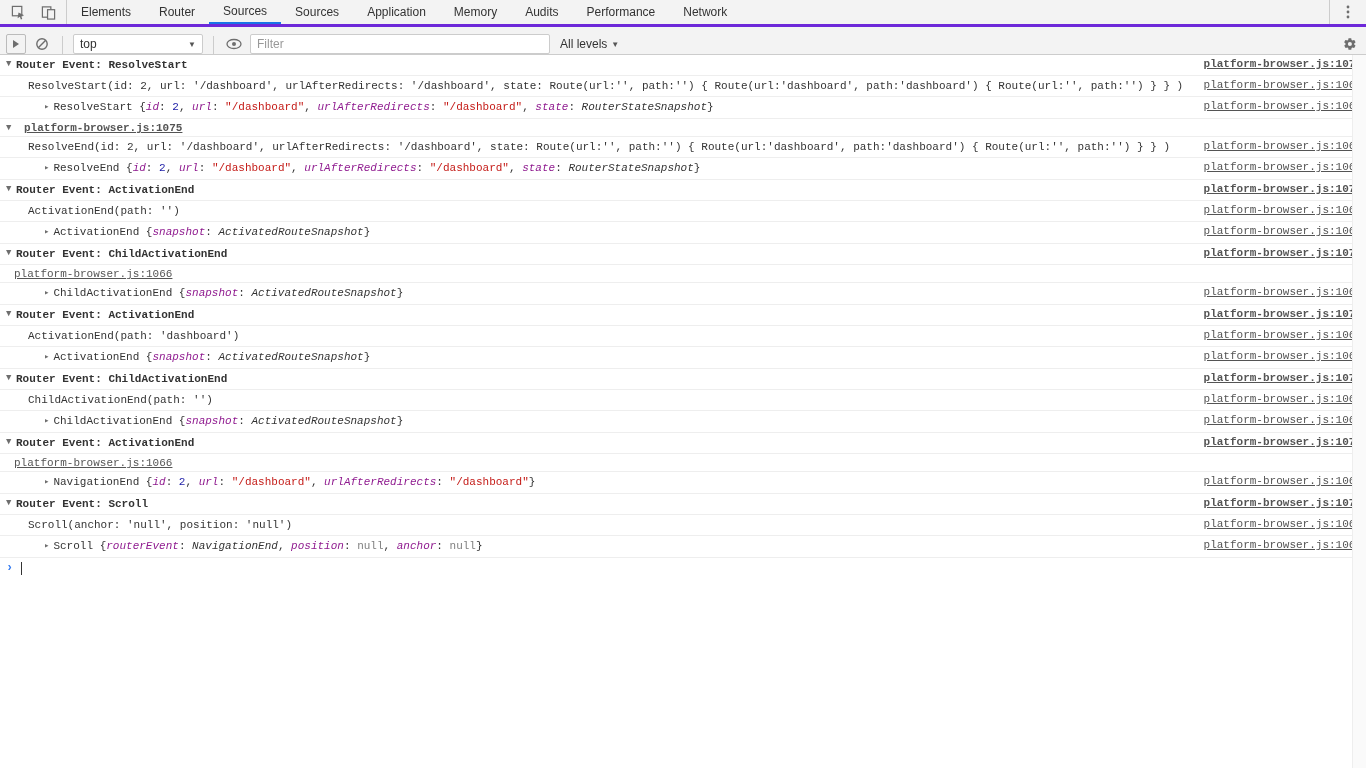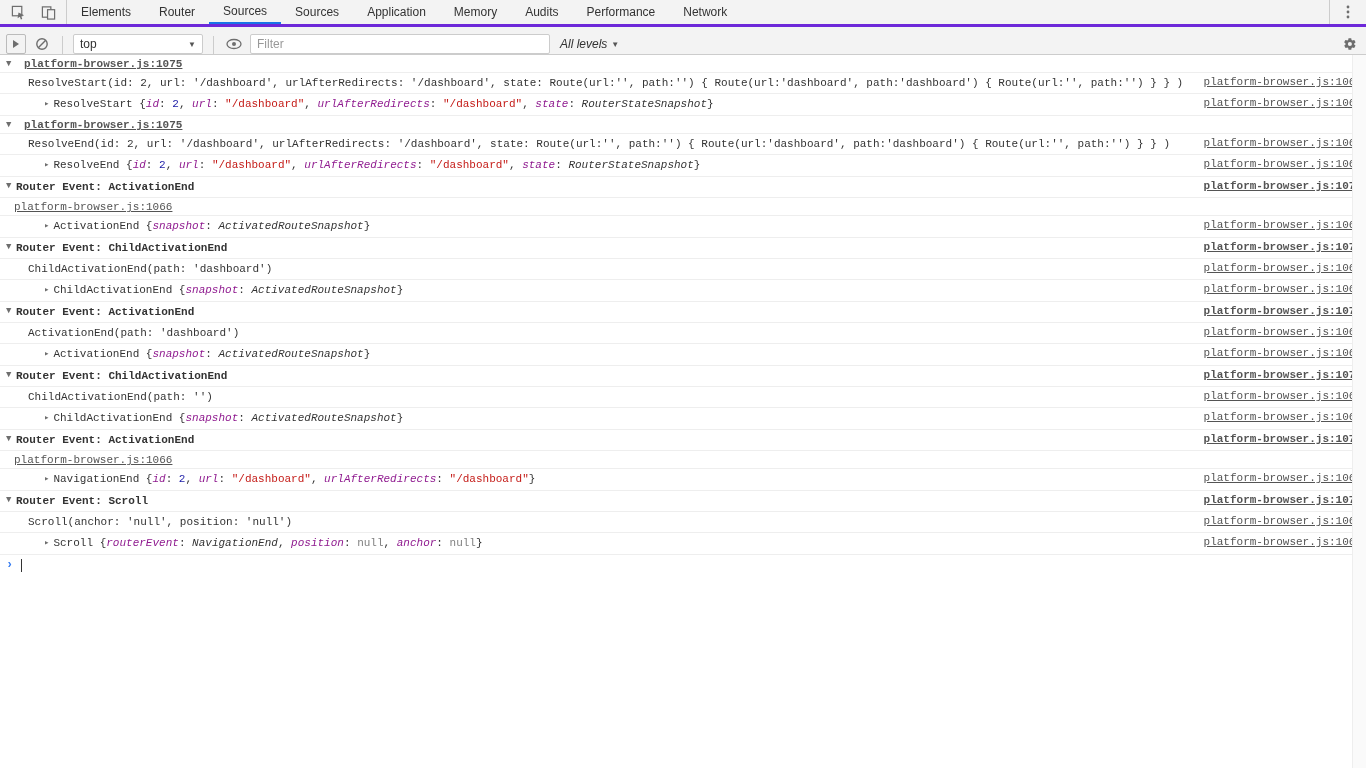--- a/index.html
+++ b/index.html
@@ -16,21 +16,21 @@
 .tabbar .right-icons { display: flex; align-items: center; padding: 0 8px; gap: 10px; border-left: 1px solid #ccc; }
 
 
 .toolbar { height: 28px; background: #f3f3f3; border-bottom: 1px solid #ccc; display: flex; align-items: flex-end; padding: 0 6px; gap: 6px; }
 .tool-icon { width: 20px; height: 20px; display: flex; align-items: center; justify-content: center; color: #5a5a5a; }
 .tool-icon.box { border: 1px solid #bbb; border-radius: 2px; }
 .sep { width: 1px; height: 18px; background: #ccc; margin: 0 4px; }
 .context-select { height: 20px; min-width: 130px; background: #fff; border: 1px solid #ccc; border-radius: 2px; display: flex; align-items: center; padding: 0 6px; justify-content: space-between; color: #333; }
 .filter-input { height: 20px; width: 300px; background: #fff; border: 1px solid #ccc; border-radius: 2px; padding: 0 6px; font-family: inherit; font-size: 12px; color: #333; outline: none; }
 .filter-input::placeholder { color: #999; }
-.level-select { height: 20px; display: flex; align-items: center; gap: 4px; color: #333; padding: 0 4px; font-style: italic; }
+.level-select { height: 20px; display: flex; align-items: center; gap: 4px; color: #333; padding: 0 4px; }
 .toolbar .spacer { flex: 1; }
 
 .icon-svg { display: block; }
 
 
 .console-body { position: absolute; top: 55px; left: 0; right: 0; bottom: 0; overflow-y: auto; background: #fff; }
 .row { border-bottom: 1px solid #eee; padding: 2px 4px 2px 6px; display: flex; align-items: flex-start; }
 .row.group-head { background: #fff; }
 .row .caret { width: 10px; flex: none; color: #6e6e6e; font-size: 9px; padding-top: 2px; }
 .row .content { flex: 1; padding-right: 6px; line-height: 16px; }
@@ -133,20 +133,21 @@
   <span class="tool-icon gear">
     <svg class="icon-svg" width="14" height="14" viewBox="0 0 24 24">
         <path fill="#6e6e6e" d="M19.14,12.94a7.07,7.07,0,0,0,.05-.94,7.07,7.07,0,0,0-.05-.94l2.11-1.65a.5.5,0,0,0,.12-.64l-2-3.46a.5.5,0,0,0-.61-.22l-2.49,1a7,7,0,0,0-1.62-.94l-.38-2.65A.5.5,0,0,0,13.8,2H9.8a.5.5,0,0,0-.49.42L8.93,5.07a7,7,0,0,0-1.62.94l-2.49-1a.5.5,0,0,0-.61.22l-2,3.46a.5.5,0,0,0,.12.64L4.44,11a7.07,7.07,0,0,0-.05.94,7.07,7.07,0,0,0,.05.94L2.33,14.53a.5.5,0,0,0-.12.64l2,3.46a.5.5,0,0,0,.61.22l2.49-1a7,7,0,0,0,1.62.94l.38,2.65a.5.5,0,0,0,.49.42h4a.5.5,0,0,0,.49-.42l.38-2.65a7,7,0,0,0,1.62-.94l2.49,1a.5.5,0,0,0,.61-.22l2-3.46a.5.5,0,0,0-.12-.64ZM11.8,15.5A3.5,3.5,0,1,1,15.3,12,3.5,3.5,0,0,1,11.8,15.5Z"></path>
       </svg>
   </span>
 </div>
 
 <div class="console-body" id="console-body">
     <div class="row bold group-head mono">
       <span class="caret">▼</span>
+      <div class="content">Router Event: ResolveStart</div>
       <span class="src mono" style="font-weight: bold;">platform-browser.js:1075</span>
     </div>
     <div class="row mono">
       <div class="content indent-1">ResolveStart(id: 2, url: '/dashboard', urlAfterRedirects: '/dashboard', state: Route(url:'', path:'') { Route(url:'dashboard', path:'dashboard') { Route(url:'', path:'') }  } )</div>
       <span class="src mono">platform-browser.js:1066</span>
     </div>
     <div class="row mono">
       <div class="content indent-2 tri-right"><span><span class="c-name italic">ResolveStart </span><span class="c-punc">{</span><span class="c-prop">id</span><span class="c-punc">: </span><span class="c-num">2</span><span class="c-punc">, </span><span class="c-prop">url</span><span class="c-punc">: </span><span class="c-str">"/dashboard"</span><span class="c-punc">, </span><span class="c-prop">urlAfterRedirects</span><span class="c-punc">: </span><span class="c-str">"/dashboard"</span><span class="c-punc">, </span><span class="c-prop">state</span><span class="c-punc">: </span><span class="c-type">RouterStateSnapshot</span><span class="c-punc">}</span></span></div>
       <span class="src mono">platform-browser.js:1066</span>
     </div>
@@ -161,33 +162,33 @@
     <div class="row mono">
       <div class="content indent-2 tri-right"><span><span class="c-name italic">ResolveEnd </span><span class="c-punc">{</span><span class="c-prop">id</span><span class="c-punc">: </span><span class="c-num">2</span><span class="c-punc">, </span><span class="c-prop">url</span><span class="c-punc">: </span><span class="c-str">"/dashboard"</span><span class="c-punc">, </span><span class="c-prop">urlAfterRedirects</span><span class="c-punc">: </span><span class="c-str">"/dashboard"</span><span class="c-punc">, </span><span class="c-prop">state</span><span class="c-punc">: </span><span class="c-type">RouterStateSnapshot</span><span class="c-punc">}</span></span></div>
       <span class="src mono">platform-browser.js:1066</span>
     </div>
     <div class="row bold group-head mono">
       <span class="caret">▼</span>
       <div class="content">Router Event: ActivationEnd</div>
       <span class="src mono" style="font-weight: bold;">platform-browser.js:1075</span>
     </div>
     <div class="row mono">
+      <div class="content indent-1">ActivationEnd(path: '')</div>
       <span class="src mono">platform-browser.js:1066</span>
     </div>
     <div class="row mono">
       <div class="content indent-2 tri-right"><span><span class="c-name italic">ActivationEnd </span><span class="c-punc">{</span><span class="c-prop">snapshot</span><span class="c-punc">: </span><span class="c-type">ActivatedRouteSnapshot</span><span class="c-punc">}</span></span></div>
       <span class="src mono">platform-browser.js:1066</span>
     </div>
     <div class="row bold group-head mono">
       <span class="caret">▼</span>
       <div class="content">Router Event: ChildActivationEnd</div>
       <span class="src mono" style="font-weight: bold;">platform-browser.js:1075</span>
     </div>
     <div class="row mono">
-      <div class="content indent-1">ChildActivationEnd(path: 'dashboard')</div>
       <span class="src mono">platform-browser.js:1066</span>
     </div>
     <div class="row mono">
       <div class="content indent-2 tri-right"><span><span class="c-name italic">ChildActivationEnd </span><span class="c-punc">{</span><span class="c-prop">snapshot</span><span class="c-punc">: </span><span class="c-type">ActivatedRouteSnapshot</span><span class="c-punc">}</span></span></div>
       <span class="src mono">platform-browser.js:1066</span>
     </div>
     <div class="row bold group-head mono">
       <span class="caret">▼</span>
       <div class="content">Router Event: ActivationEnd</div>
       <span class="src mono" style="font-weight: bold;">platform-browser.js:1075</span>

